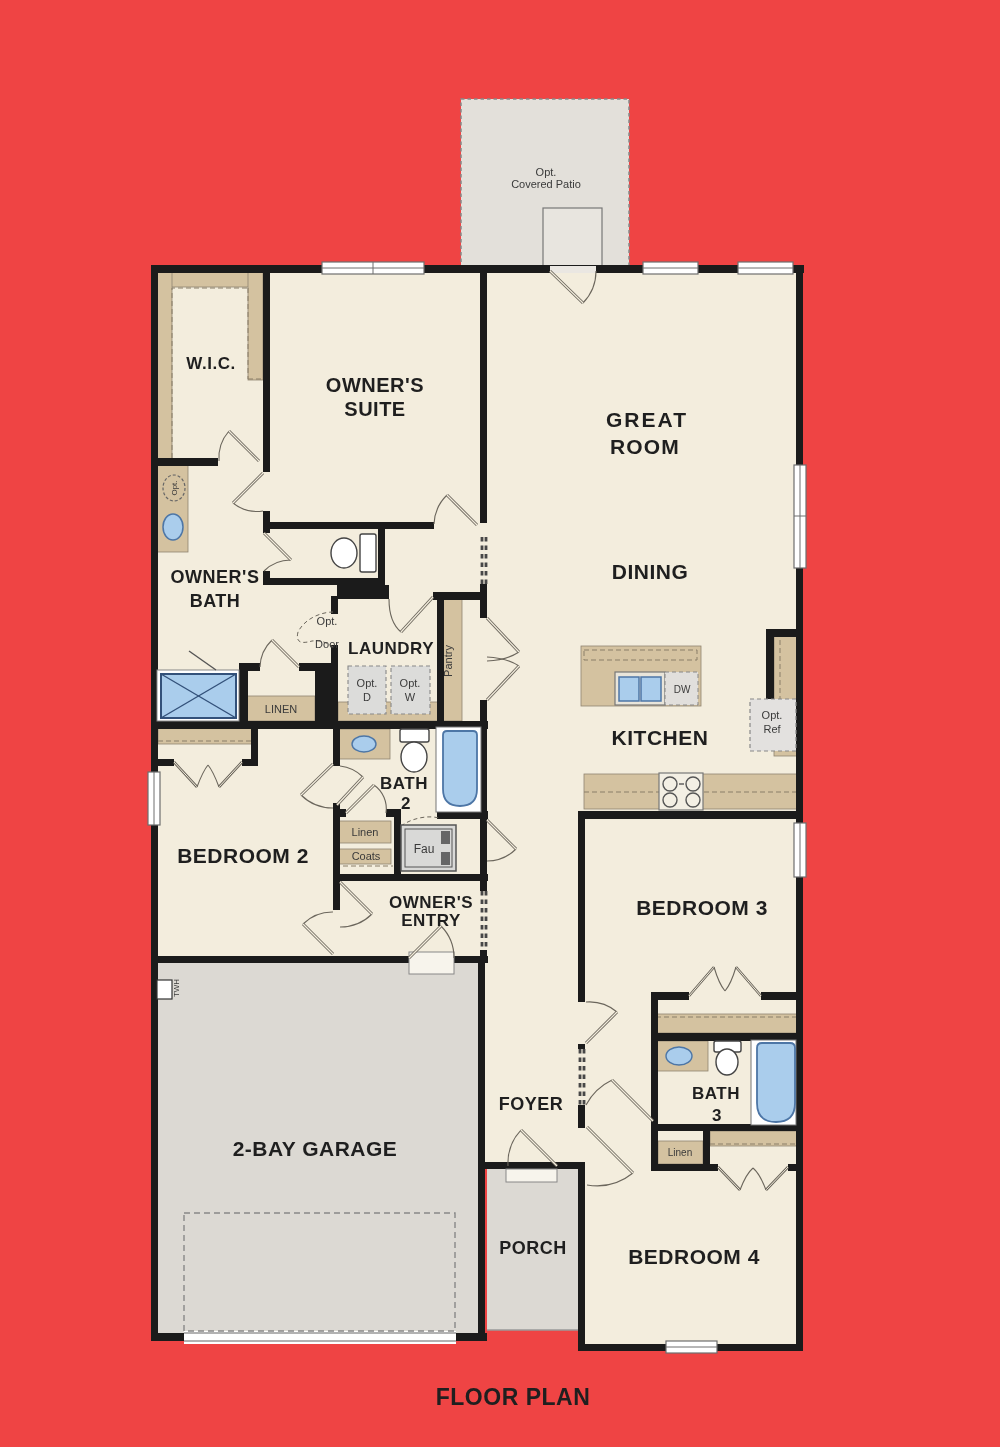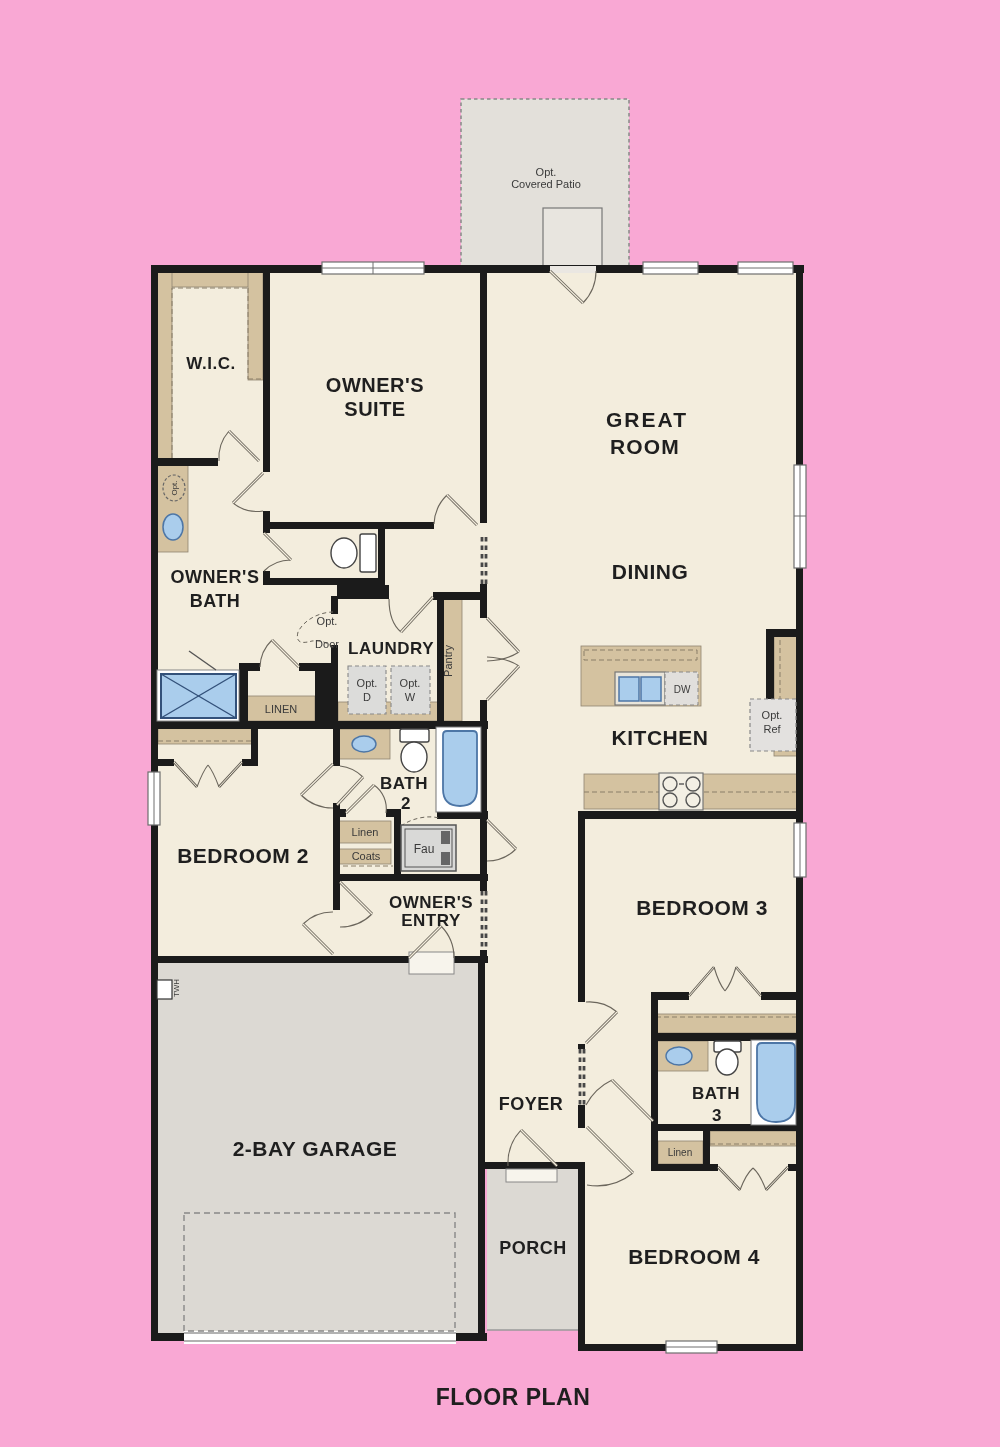--- a/index.html
+++ b/index.html
@@ -1,16 +1,16 @@
 <!DOCTYPE html>
 <html><head>
 <meta charset="utf-8">
 <style>
 html,body{margin:0;padding:0;background:#ffffff;}
-#page{width:1000px;height:1447px;position:relative;background:#f9a8d4;overflow:hidden;}
+#page{width:1000px;height:1447px;position:relative;background:#ef4444;overflow:hidden;}
 svg{display:block;}
 text{font-family:"Liberation Sans",sans-serif;fill:#1f1f1f;}
 .rm{font-weight:bold;letter-spacing:0.5px;}
 .sm{fill:#3a3a3a;}
 </style>
 </head>
 <body>
 <div id="page">
 <svg width="1000" height="1447" viewBox="0 0 1000 1447">
 

